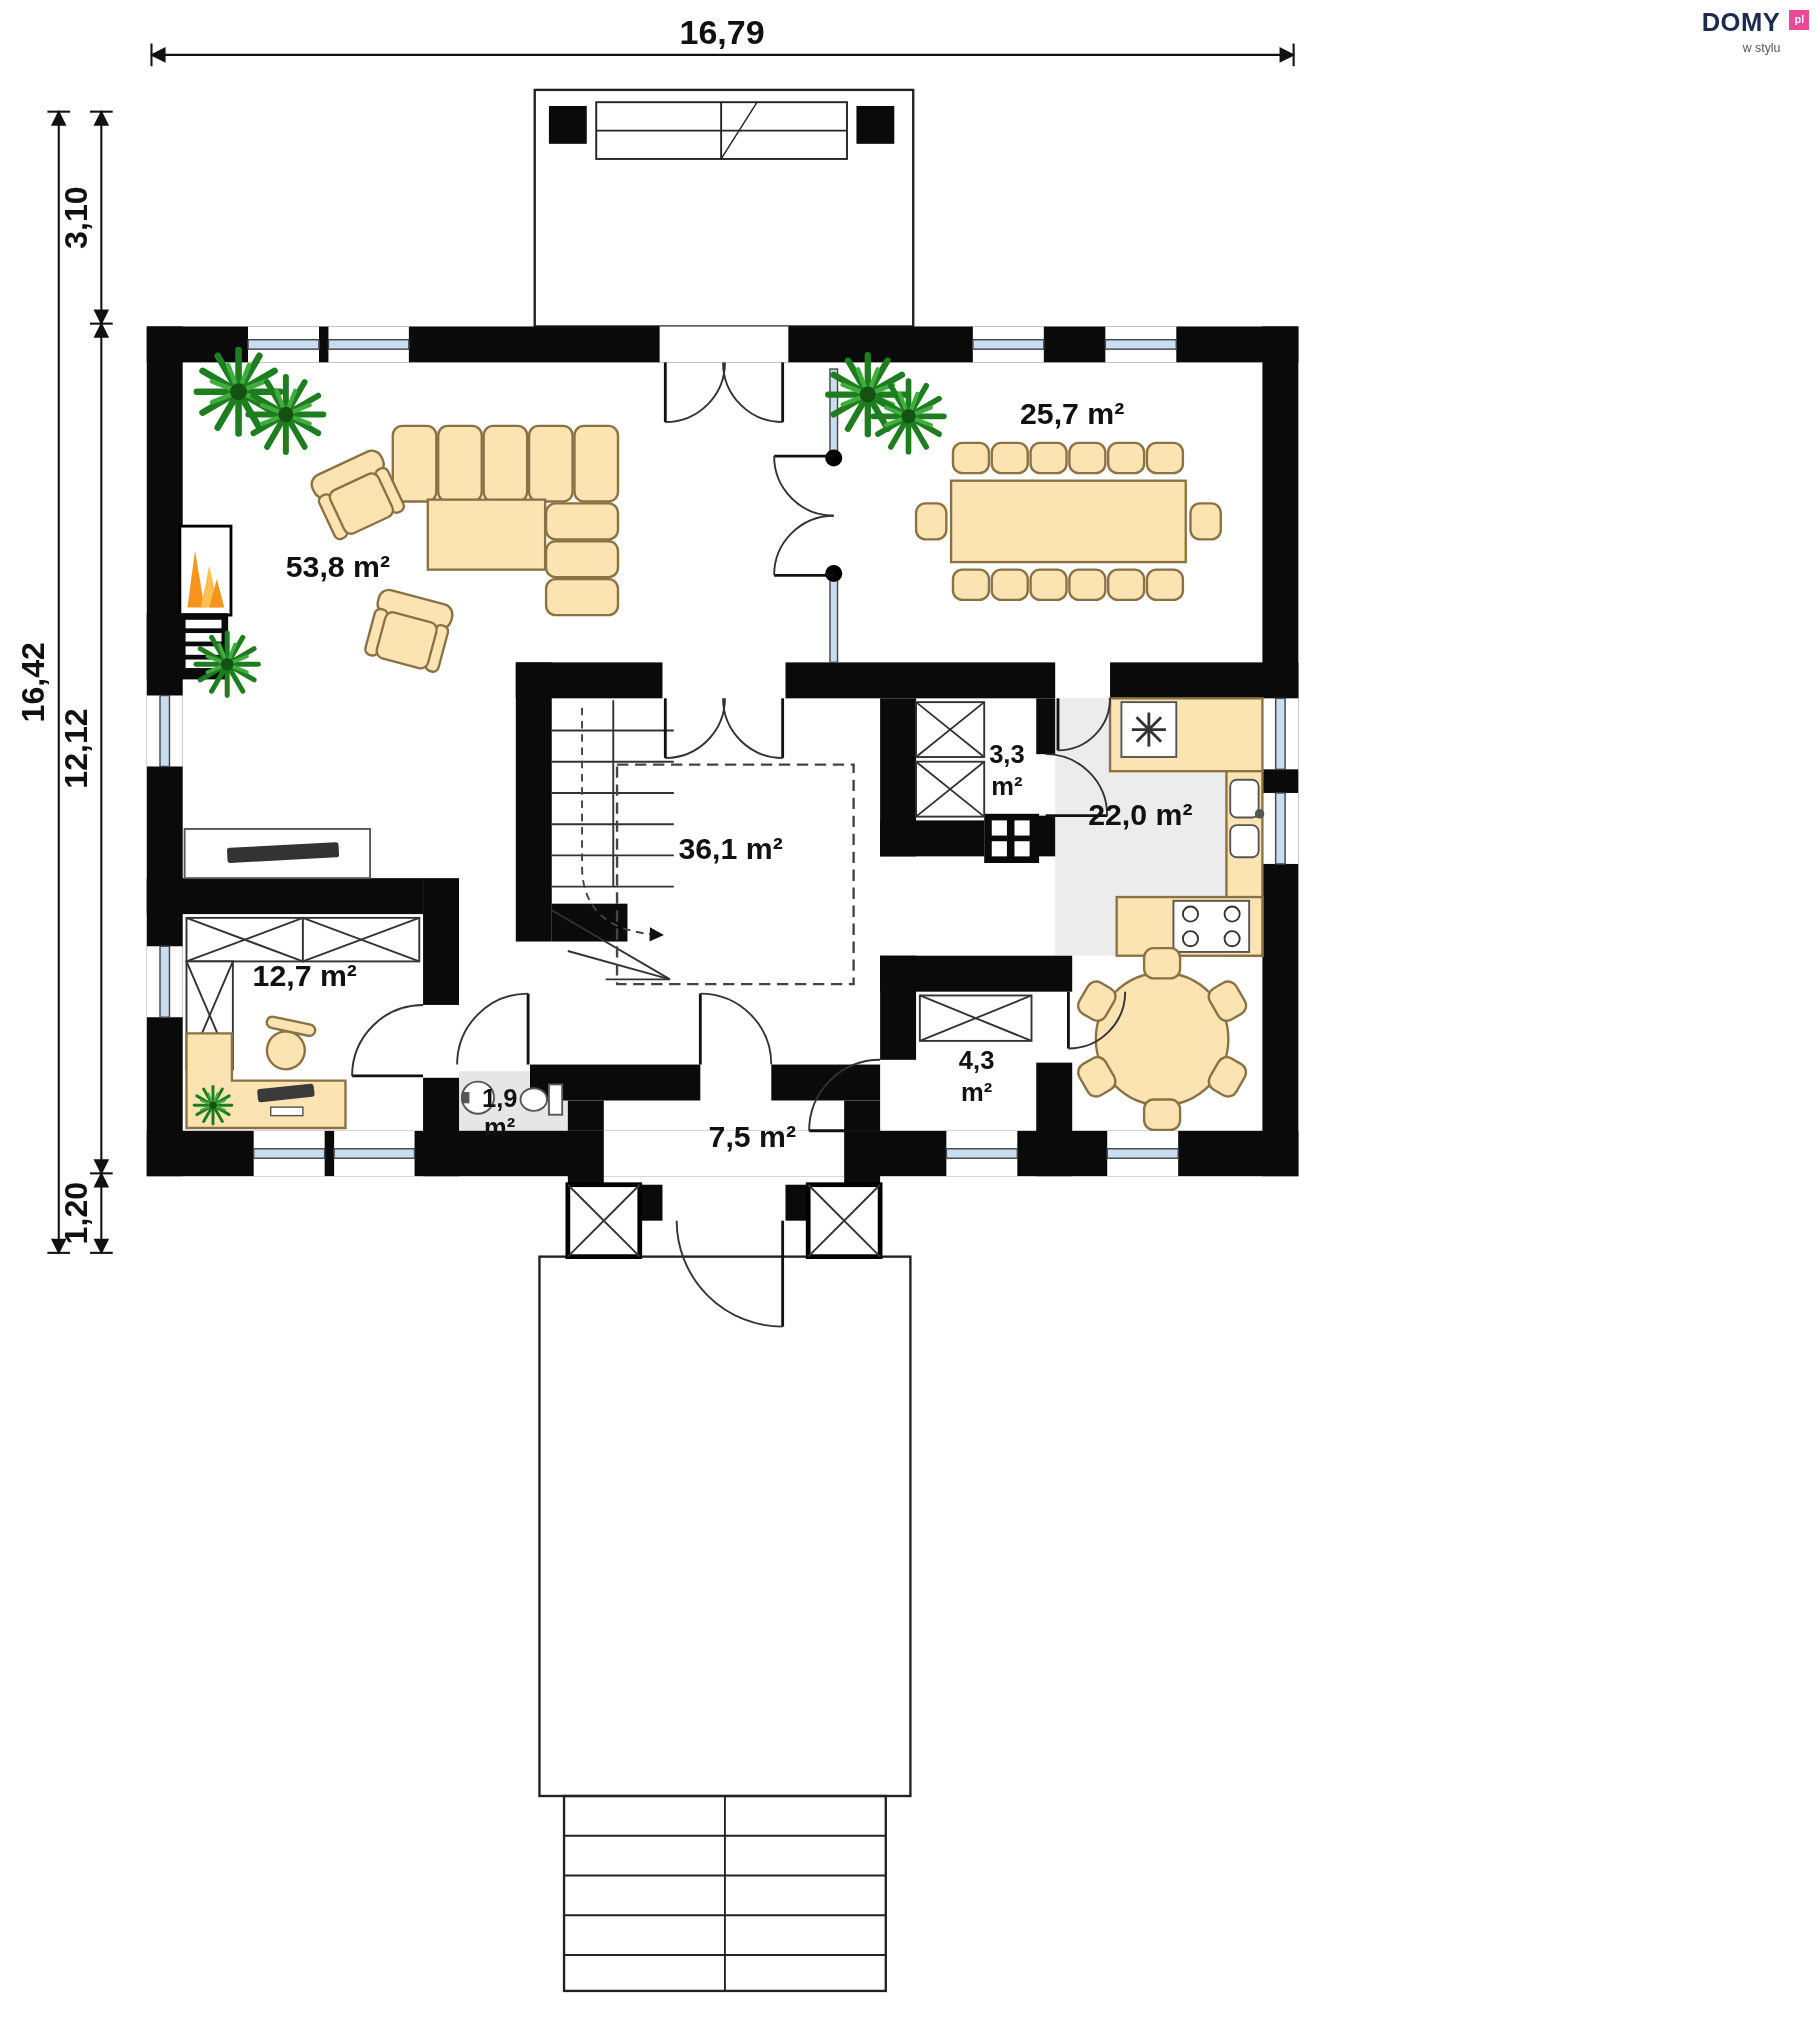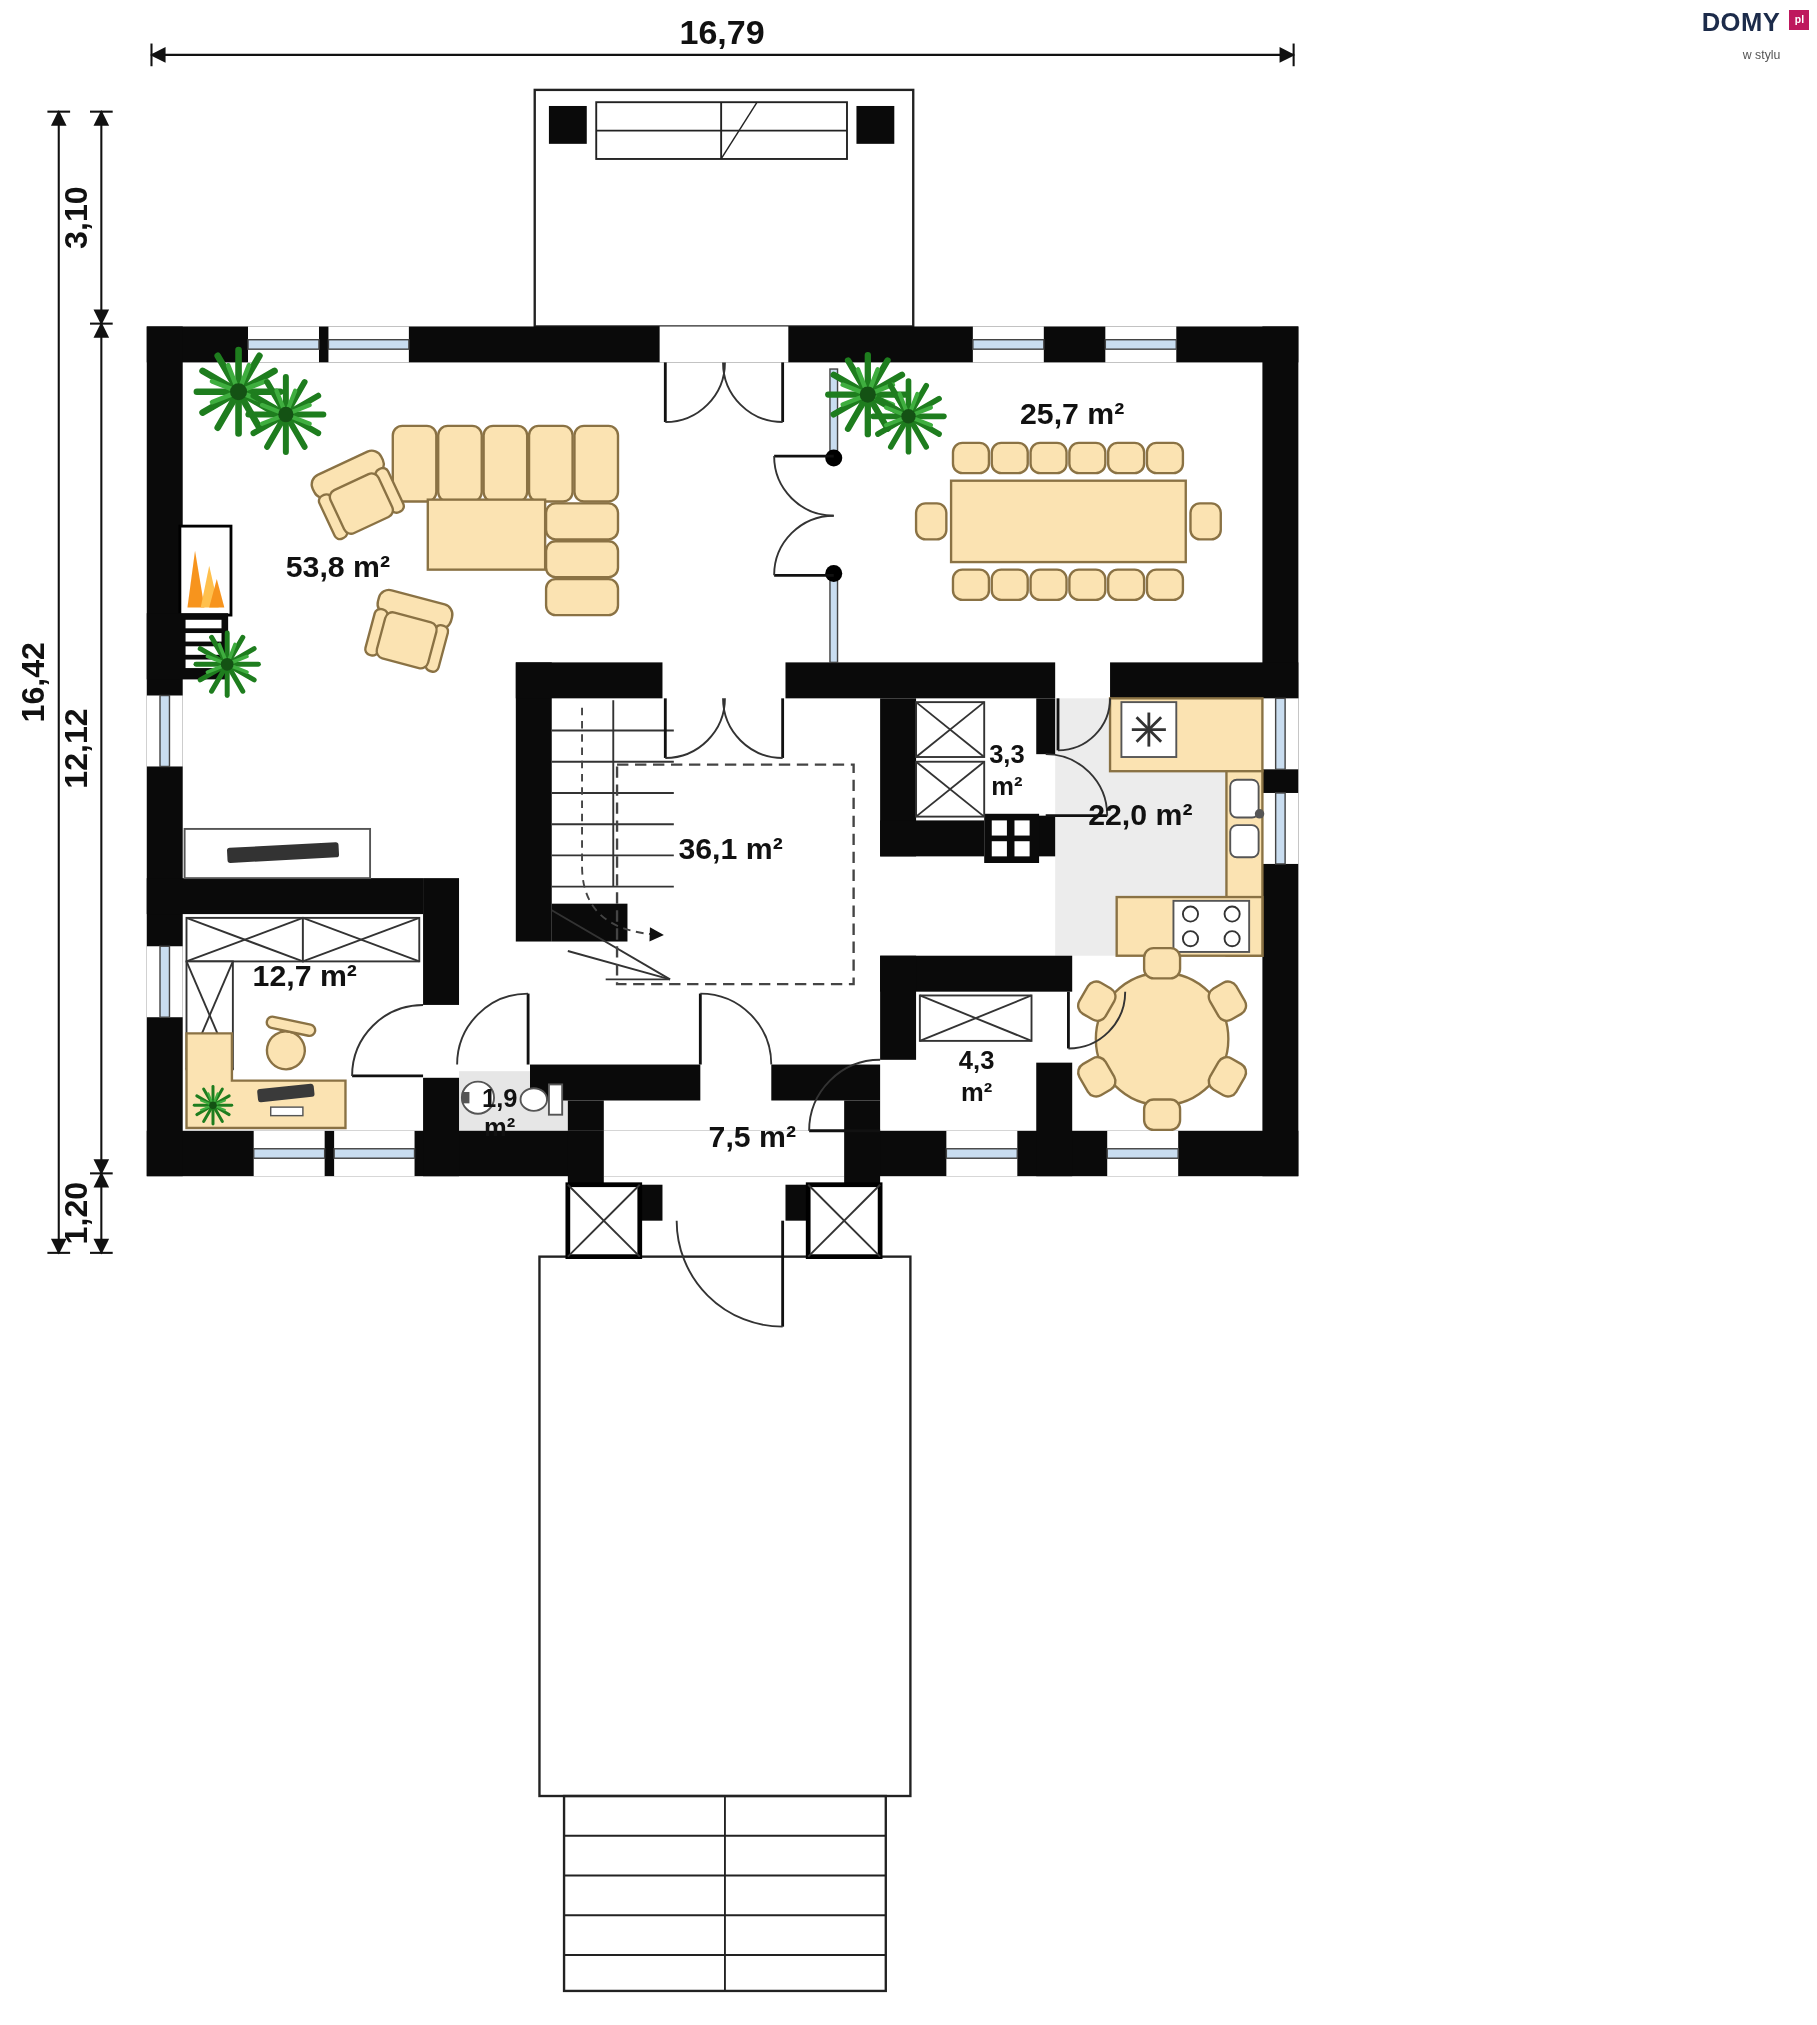--- a/index.html
+++ b/index.html
@@ -1,22 +1,22 @@
 <!DOCTYPE html>
 <html style="font-size:15px"><head>
 <meta charset="utf-8">
 <style>
   html,body{margin:0;padding:0;background:#fff}
   .page{position:relative;width:1817px;height:2025px;background:#fff;font-family:"Liberation Sans",sans-serif;overflow:hidden}
   .plan-svg{position:absolute;left:0;top:0}
   .logo{position:absolute;top:9.5px;right:7.6px;display:flex;align-items:flex-start;gap:9px}
   .logo-text{display:flex;flex-direction:column;align-items:flex-end;line-height:1}
   .logo-brand{font-weight:bold;font-size:25.6px;color:#1c2b4a;letter-spacing:0.5px}
-  .logo-tag{font-size:12.3px;color:#555;margin-top:14px}
-  .logo-badge{width:20px;height:20px;background:#be185d;color:#fff;font-size:10.4px;font-weight:bold;display:flex;align-items:center;justify-content:center}
+  .logo-tag{font-size:12.3px;color:#555;margin-top:7px}
+  .logo-badge{width:20px;height:20px;background:#ec4899;color:#fff;font-size:10.4px;font-weight:bold;display:flex;align-items:center;justify-content:center}
   .dim{font-weight:bold;font-size:36px;fill:#111}
   .dim-side{font-weight:bold;font-size:34px;fill:#111}
   .area{font-weight:bold;font-size:32px;fill:#111}
   .area-sm{font-weight:bold;font-size:27px;fill:#111}
   text{text-anchor:middle}
   .wall{fill:#0a0a0a}
   .furn{fill:#fbe3b2;stroke:#8a7244;stroke-width:2.5}
   .xbox{fill:#fff;stroke:#333;stroke-width:2}
   .door-leaf{stroke:#111;stroke-width:3;fill:none}
   .door-arc{stroke:#333;stroke-width:2;fill:none}

